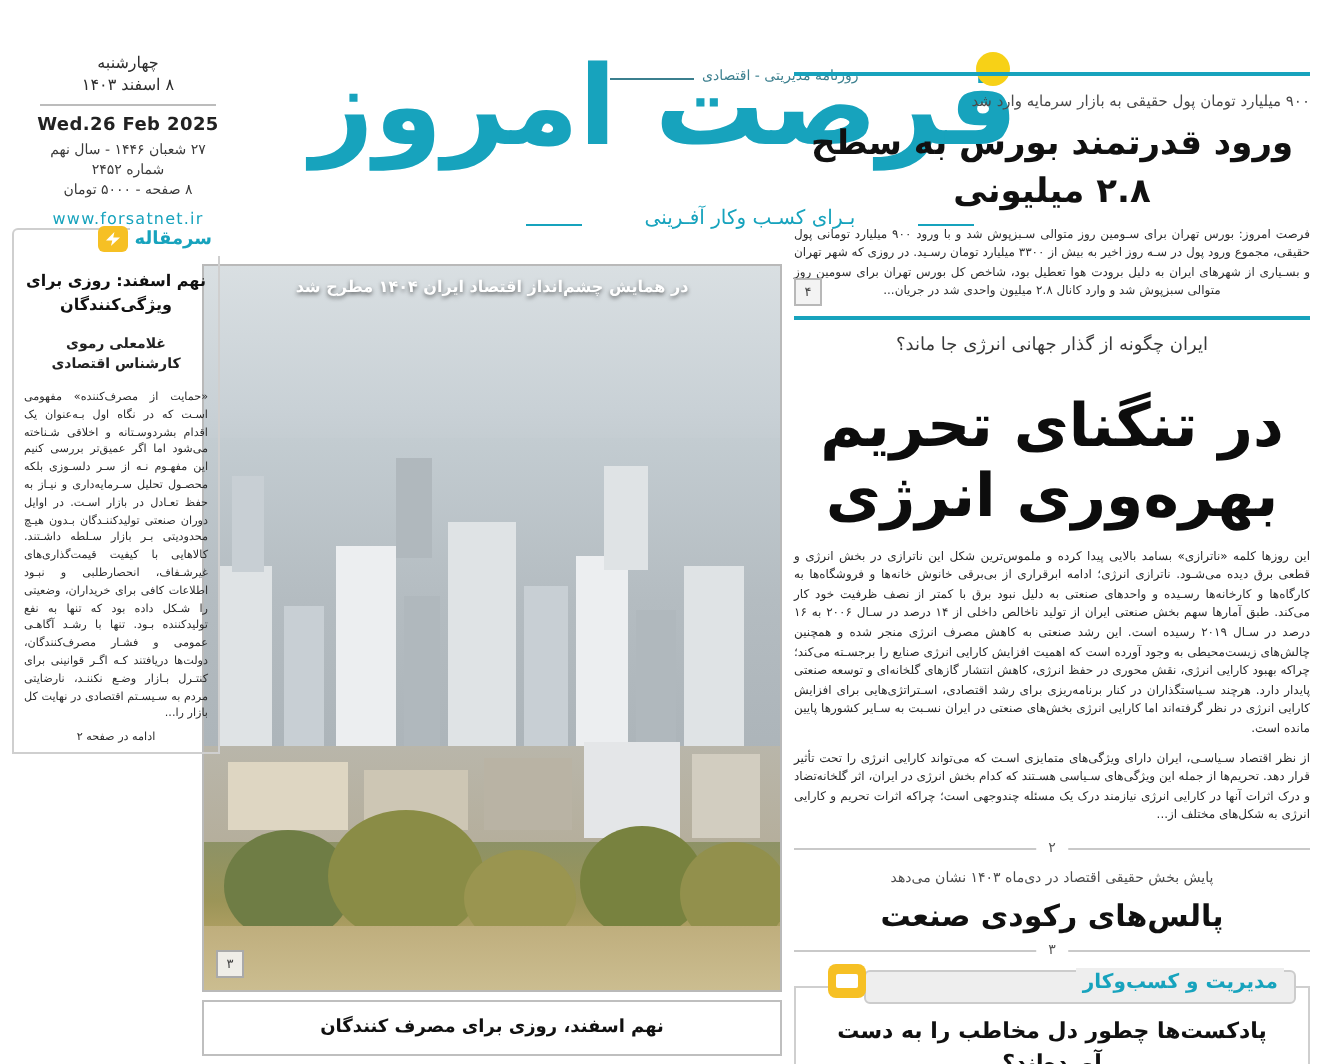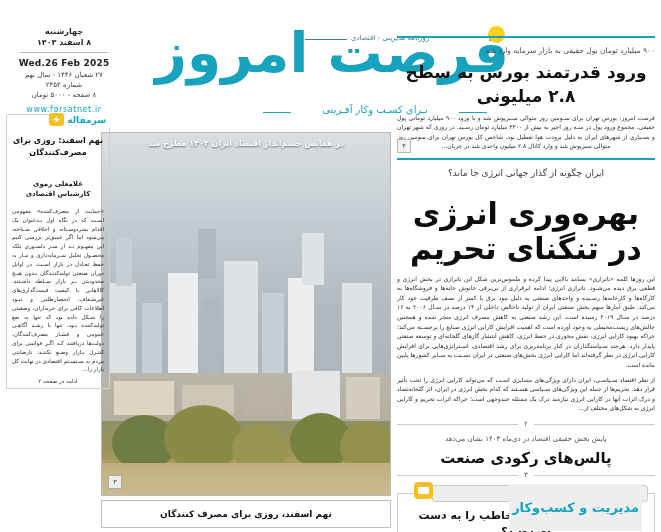--- a/index.html
+++ b/index.html
@@ -41,22 +41,22 @@
   .mh-tag:before,.mh-tag:after{
     content:"";position:absolute;top:8px;width:28px;height:1px;background:#17a3bd;
   }
   .mh-tag:before{right:-22px;}
   .mh-tag:after{left:-22px;}
 
   
   .datebox{
     position:absolute;left:8px;top:26px;width:112px;text-align:center;color:#2d2d2d;
   }
-  .datebox .d1{font-size:8px;line-height:11px;font-weight:bold;}
-  .datebox .d2{font-size:8px;line-height:11px;font-weight:bold;}
+  .datebox .d1{font-size:8px;line-height:11px;font-weight:normal;}
+  .datebox .d2{font-size:8px;line-height:11px;font-weight:normal;}
   .datebox .sep{height:1px;background:#bcbcbc;margin:4px 12px;}
   .datebox .en{font-size:9px;line-height:13px;font-weight:bold;color:#222;letter-spacing:.2px;}
   .datebox .d3,.datebox .d4,.datebox .d5{font-size:7px;line-height:10px;color:#3a3a3a;}
   .datebox .url{font-size:8px;line-height:13px;color:#17a3bd;letter-spacing:.6px;margin-top:3px;direction:ltr;}
 
   
   .colmain{position:absolute;right:6px;top:36px;width:258px;}
 
   .rule-t{height:2px;background:#17a3bd;margin:0 0 7px 0;}
   .rule-b{height:2px;background:#17a3bd;margin:7px 0 0 0;}
@@ -96,22 +96,22 @@
   .kicker-x{font-size:7px;color:#4c4c4c;text-align:center;line-height:11px;}
   .head-x{font-size:15px;font-weight:bold;color:#111;text-align:center;line-height:22px;margin-top:2px;}
 
   
   .secbox{position:relative;margin-top:12px;border:1px solid #cfcfcf;background:#fff;height:106px;}
   .sec-tab{
     position:absolute;right:6px;top:-9px;height:15px;left:34px;
     background:#eeeeee;border:1px solid #cccccc;border-radius:3px;
   }
   .sec-label{
-    position:absolute;right:12px;top:-10px;font-size:13px;font-weight:bold;color:#17a3bd;
-    background:#eeeeee;padding:16px 3px;line-height:15px;
+    position:absolute;right:12px;top:-10px;font-size:10px;font-weight:bold;color:#17a3bd;
+    background:#eeeeee;padding:0 3px;line-height:15px;
   }
   .sec-icon{
     position:absolute;left:16px;top:-12px;width:19px;height:17px;border-radius:4px;
     background:#f6c024;
   }
   .sec-icon:after{
     content:"";position:absolute;left:4px;top:5px;width:11px;height:7px;background:#fff;border-radius:1px;
   }
   .sec-head{
     font-size:11px;font-weight:bold;color:#111;text-align:center;margin:14px 8px 6px 8px;line-height:16px;
@@ -183,21 +183,21 @@
   }
   .ed-icon{
     position:absolute;right:46px;top:1px;width:15px;height:13px;border-radius:3px;background:#f6c024;
   }
   .ed-icon:after{
     content:"";position:absolute;right:4px;top:3px;width:7px;height:7px;background:#fff;
     clip-path:polygon(60% 0,0 60%,45% 60%,35% 100%,100% 40%,52% 40%);
   }
   .ed-box{border:1px solid #cfcfcf;border-top:none;padding:7px 5px 4px 5px;}
   .ed-title{font-size:8px;font-weight:bold;color:#111;text-align:center;line-height:12px;}
-  .ed-author{font-size:7px;font-weight:bold;color:#222;text-align:center;line-height:10px;margin-top:20px;}
+  .ed-author{font-size:7px;font-weight:bold;color:#222;text-align:center;line-height:10px;margin-top:8px;}
   .ed-role{font-size:7px;font-weight:bold;color:#222;text-align:center;line-height:10px;}
   .ed-body{font-size:5.6px;line-height:8.8px;color:#2c2c2c;text-align:justify;margin-top:8px;}
   .ed-body p{margin:0 0 4px 0;}
   .ed-more{font-size:5.6px;color:#2c2c2c;text-align:center;margin-top:4px;}
 </style>
 </head>
 <body>
 
 <div class="page">
 
@@ -234,22 +234,22 @@
         <span class="pagebadge" style="position:absolute;left:0;bottom:-2px;">۴</span>
       </div>
     </div>
 
     <div class="rule-b"></div>
 
     <div style="height:7px"></div>
 
     <div>
       <div class="kicker-m">ایران چگونه از گذار جهانی انرژی جا ماند؟</div>
+      <div class="head-m">در تنگنای تحریم</div>
       <div class="head-m">بهره‌وری انرژی</div>
-      <div class="head-m">در تنگنای تحریم</div>
       <div class="body-m">
         <p>این روزها کلمه «ناترازی» بسامد بالایی پیدا کرده و ملموس‌ترین شکل این ناترازی در بخش انرژی و قطعی برق دیده می‌شـود. ناترازی انرژی؛ ادامه ابرقراری از بی‌برقی خانوش خانه‌ها و فروشگاه‌ها به کارگاه‌ها و کارخانه‌ها رسـیده و واحدهای صنعتی به دلیل نبود برق با کمتر از نصف ظرفیت خود کار می‌کند. طبق آمارها سهم بخش صنعتی ایران از تولید ناخالص داخلی از ۱۴ درصد در سـال ۲۰۰۶ به ۱۶ درصد در سـال ۲۰۱۹ رسیده است. این رشد صنعتی به کاهش مصرف انرژی منجر شده و همچنین چالش‌های زیست‌محیطی به وجود آورده است که اهمیت افزایش کارایی انرژی صنایع را برجسـته می‌کند؛ چراکه بهبود کارایی انرژی، نقش محوری در حفظ انرژی، کاهش انتشار گازهای گلخانه‌ای و توسعه صنعتی پایدار دارد. هرچند سـیاستگذاران در کنار برنامه‌ریزی برای رشد اقتصادی، اسـتراتژی‌هایی برای افزایش کارایی انرژی در نظر گرفته‌اند اما کارایی انرژی بخش‌های صنعتی در ایران نسـبت به سـایر کشورها پایین مانده است.</p>
         <p>از نظر اقتصاد سـیاسـی، ایران دارای ویژگی‌های متمایزی اسـت که می‌تواند کارایی انرژی را تحت تأثیر قرار دهد. تحریم‌ها از جمله این ویژگی‌های سـیاسی هسـتند که کدام بخش انرژی در ایران، اثر گلخانه‌تضاد و درک اثرات آنها در کارایی انرژی نیازمند درک یک مسئله چندوجهی است؛ چراکه اثرات تحریم و کارایی انرژی به شکل‌های مختلف از...</p>
       </div>
       <div class="centerrule">
         <div class="ln"></div>
         <div class="num">۲</div>
       </div>
     </div>
 
@@ -314,21 +314,21 @@
     <div class="txt">نهم اسفند، روزی برای مصرف کنندگان</div>
   </div>
 
   <div class="coled">
     <div class="ed-tab">
       <div class="tabbg"></div>
       <div class="ed-icon"></div>
       <div class="ed-label">سرمقاله</div>
     </div>
     <div class="ed-box">
-      <div class="ed-title">نهم اسفند: روزی برای مصرف‌کنندگان</div>
+      <div class="ed-title">نهم اسفند: روزی برای ویژگی‌کنندگان</div>
       <div class="ed-author">غلامعلی رموی</div>
       <div class="ed-role">کارشناس اقتصادی</div>
       <div class="ed-body">
         <p>«حمایت از مصرف‌کننده» مفهومی اسـت که در نگاه اول بـه‌عنوان یک اقدام بشردوسـتانه و اخلاقی شـناخته می‌شود اما اگر عمیق‌تر بررسی کنیم این مفهـوم نـه از سـر دلسـوزی بلکه محصـول تحلیل سـرمایه‌داری و نیـاز به حفظ تعـادل در بازار اسـت. در اوایل دوران صنعتی تولیدکننـدگان بـدون هیـچ محدودیتی بـر بازار سـلطه داشـتند. کالاهایی با کیفیت قیمت‌گذاری‌های غیرشـفاف، انحصارطلبی و نبـود اطلاعات کافی برای خریداران، وضعیتی را شـکل داده بود که تنها به نفع تولیدکننده بـود. تنها با رشـد آگاهـی عمومی و فشـار مصرف‌کنندگان، دولت‌ها دریافتند کـه اگـر قوانینی برای کنتـرل بـازار وضـع نکننـد، نارضایتی مردم به سـیسـتم اقتصادی در نهایت کل بازار را...</p>
       </div>
       <div class="ed-more">ادامه در صفحه ۲</div>
     </div>
   </div>
 
 </div>

